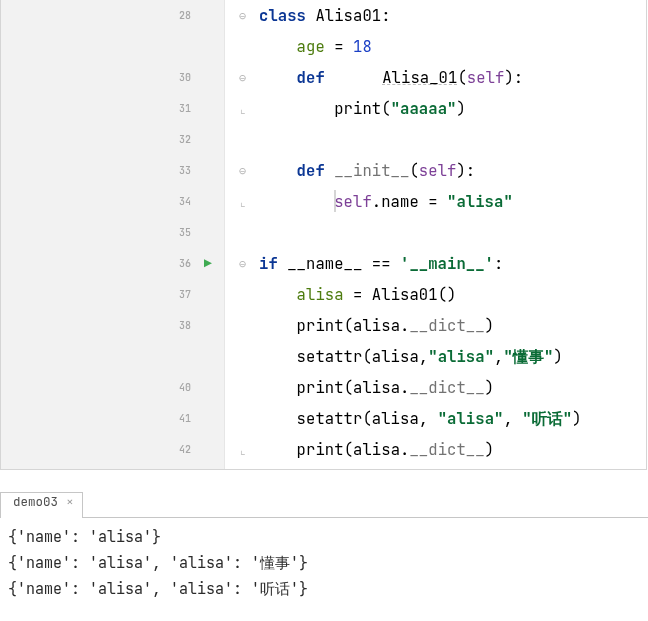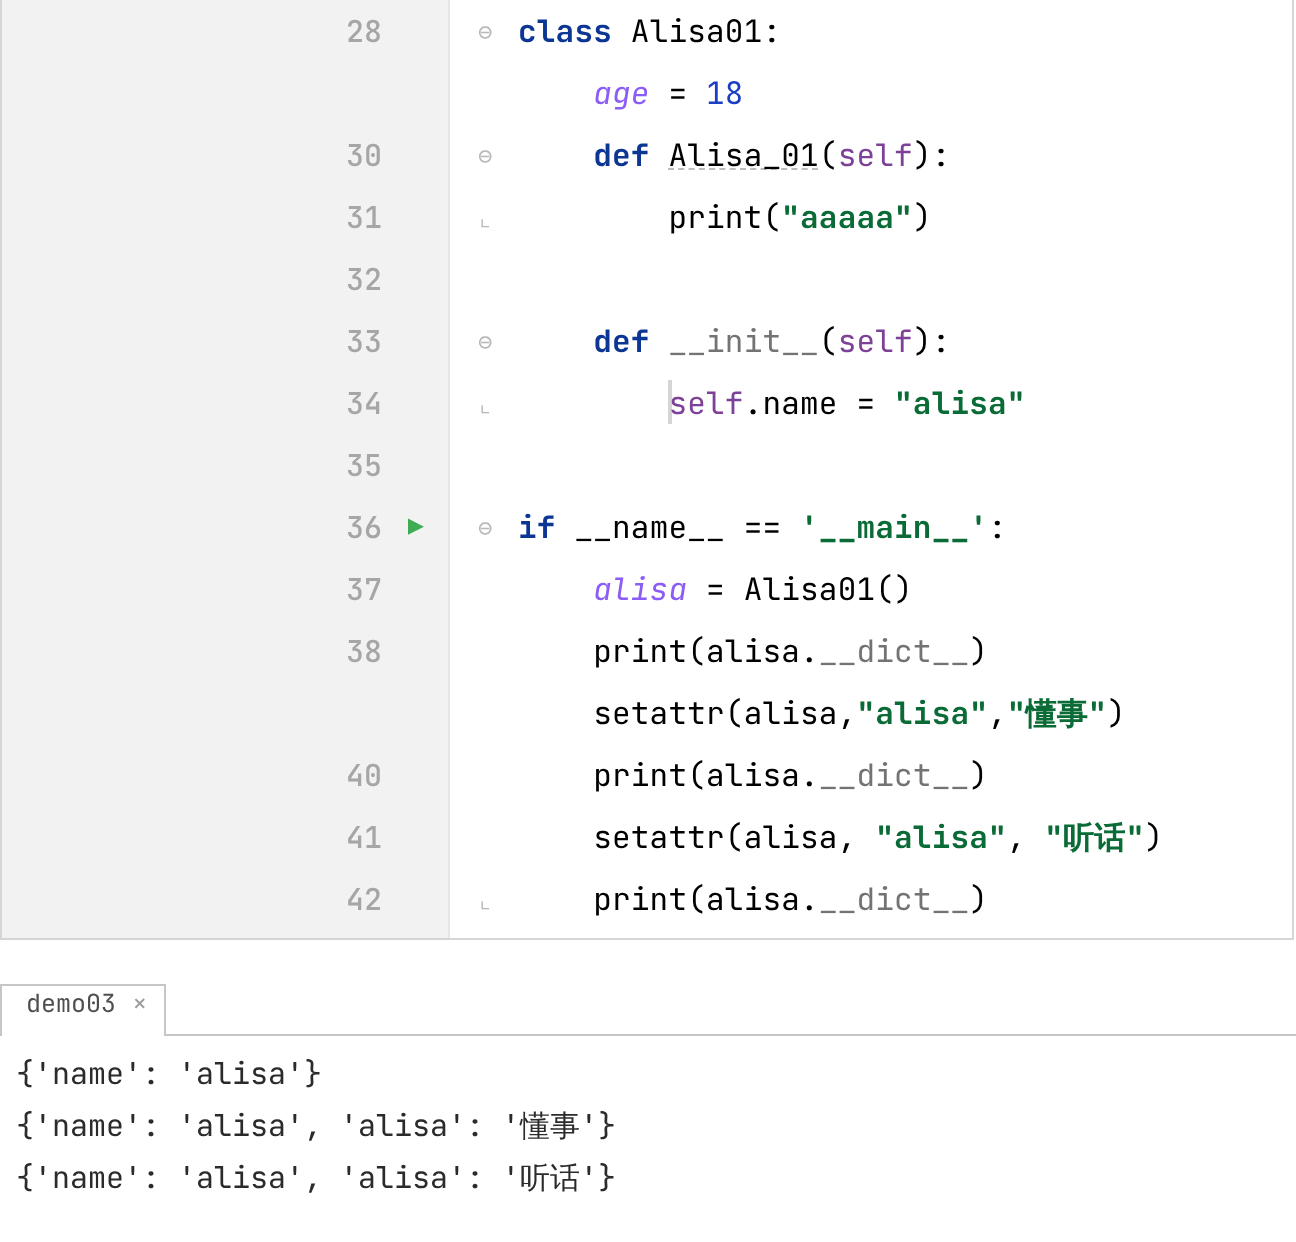--- a/index.html
+++ b/index.html
@@ -37,21 +37,21 @@
     align-items: center;
   }
   .linenum {
     position: absolute;
     left: 0;
     width: 196px;
     text-align: right;
     color: #a6a6a6;
     font-weight: 500;
     padding-right: 6px;
-    font-size: 15px;
+    font-size: 10px;
   }
   .run-icon {
     position: absolute;
     left: 203px;
     color: #3fab52;
     font-size: 13px;
     line-height: 1;
   }
   .fold-col {
     position: absolute;
@@ -70,27 +70,27 @@
   .code {
     position: absolute;
     left: 258px;
     white-space: pre;
     font-size: 15.5px;
     letter-spacing: 0.1px;
   }
   .kw   { color: #0b3694; font-weight: bold; }
   .cls  { color: #000; }
   .num  { color: #1a3fc5; }
-  .fn   { color: #000; }
+  .fn   { color: #000; margin-left: 48px; }
   .wavy { text-decoration: underline; text-decoration-style: dashed; text-decoration-color: #bdbdbd; text-decoration-thickness: 1px; }
   .mag  { color: #737373; }
   .self { color: #7d4197; }
   .str  { color: #0a6b36; font-weight: bold; }
   .bi   { color: #000; }
-  .ident{ color: #8b5cf6; font-style: italic; }
+  .ident{ color: #4d7c0f; }
   .caret-line {
     position: absolute;
     width: 2px;
     height: 22px;
     background: #d5d5d5;
   }
 
   .output-tabs {
     position: relative;
     height: 26px;

